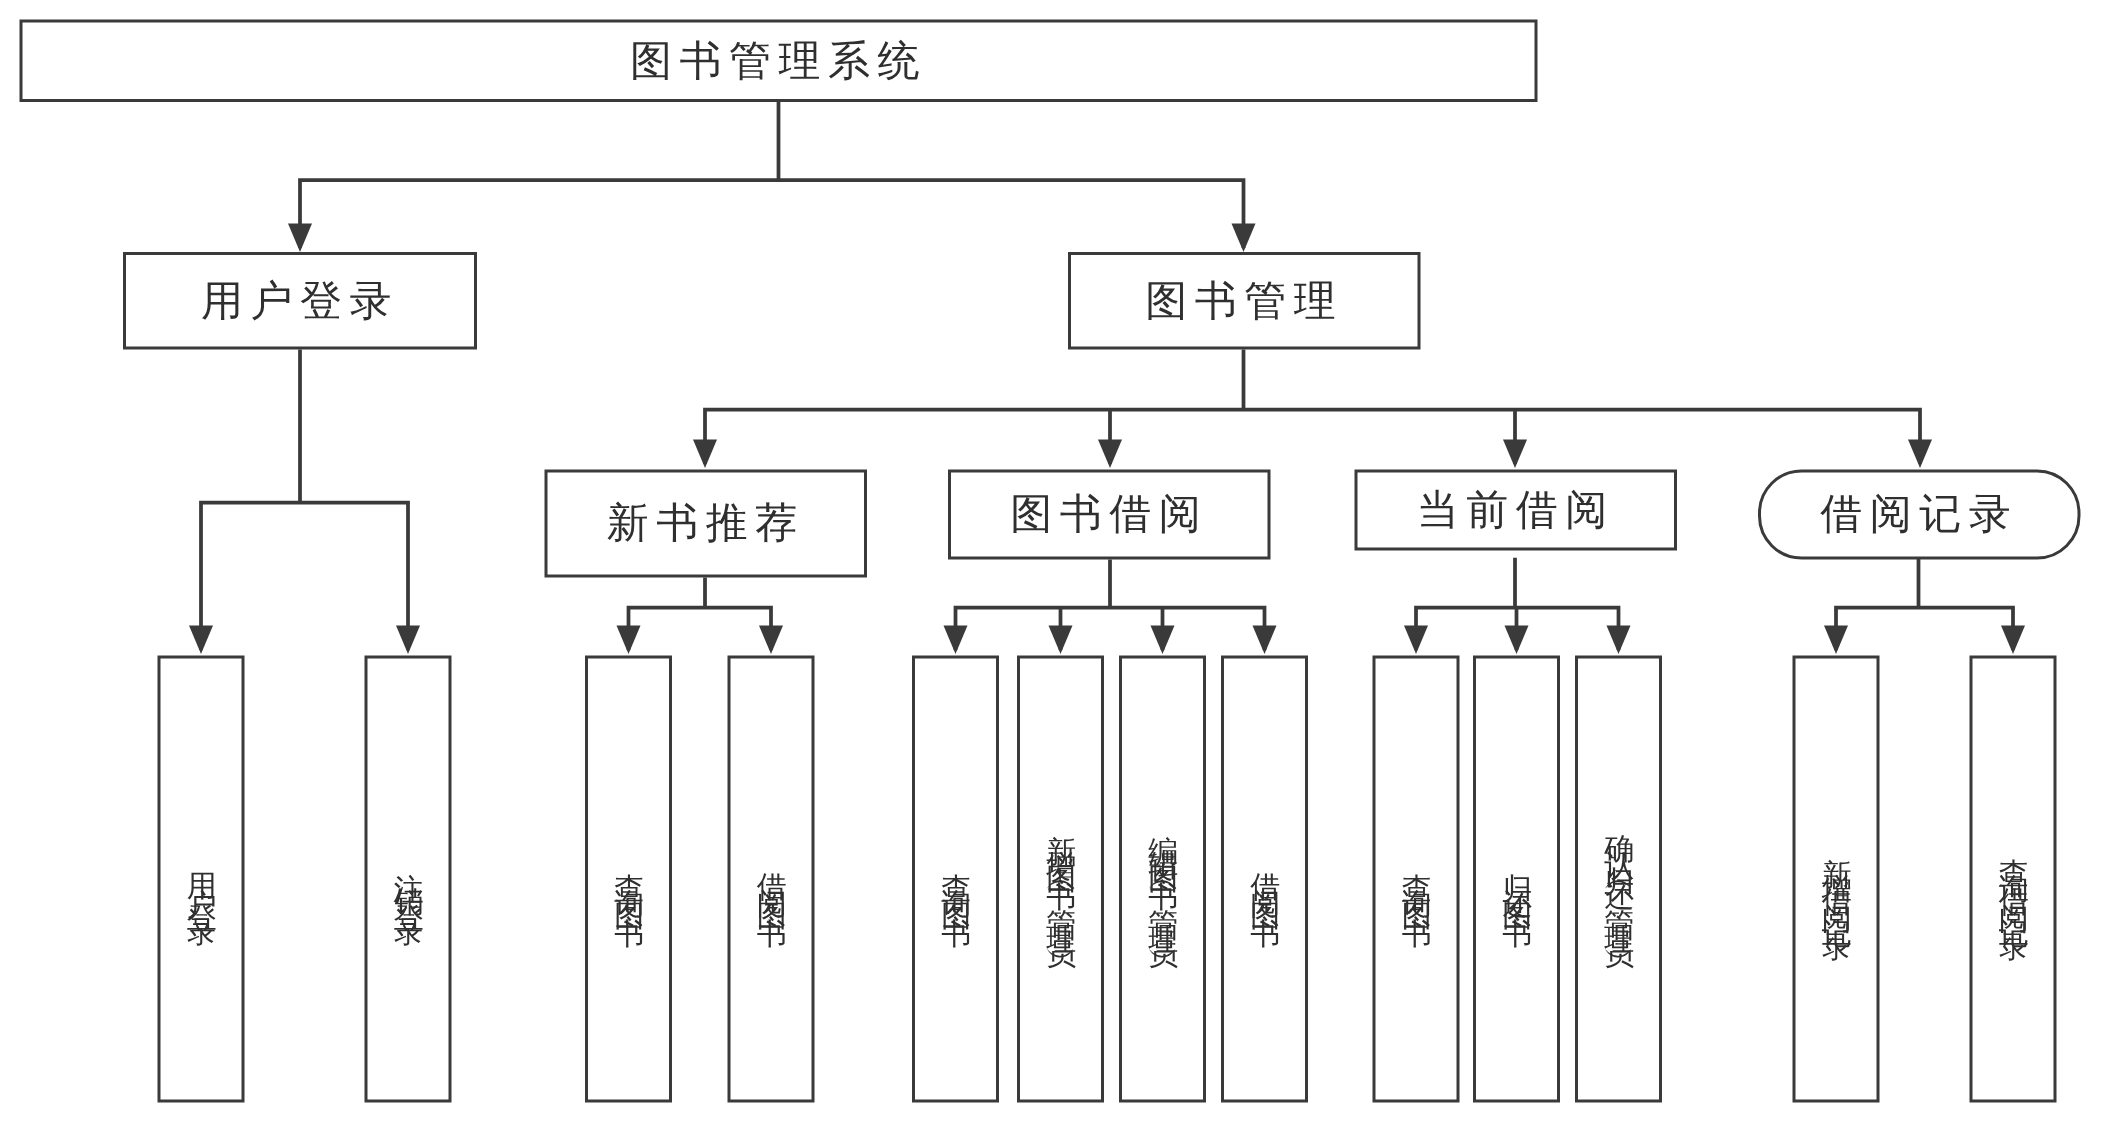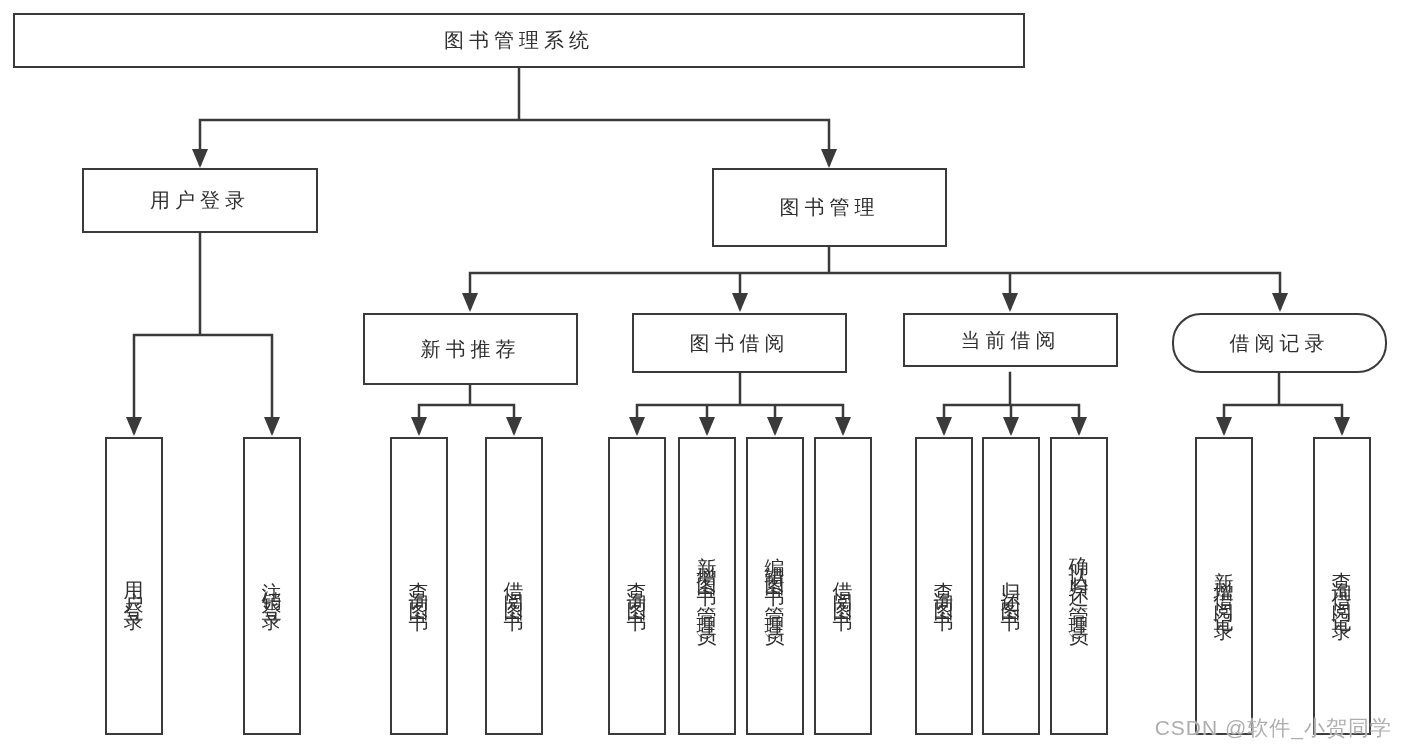--- a/index.html
+++ b/index.html
@@ -20,35 +20,35 @@
     position: absolute;
     box-sizing: border-box;
     border: 2.5px solid #3a3a3a;
     background: #ffffff;
     display: flex;
     align-items: center;
     justify-content: center;
     color: #2f2f2f;
   }
   .node.h span {
-    font-size: 20px;
+    font-size: 28px;
     letter-spacing: 5px;
     white-space: nowrap;
   }
   .node.v span {
     writing-mode: vertical-rl;
     text-orientation: mixed;
     font-size: 20px;
     letter-spacing: 10px;
     line-height: 1;
   }
   
   .n-root   { left: 13px;   top: 13px;  width: 1012px; height: 55px; }
   .n-login  { left: 82px;   top: 168px; width: 236px;  height: 65px; }
-  .n-mgmt   { left: 712px;  top: 168px; width: 235px;  height: 79px; }
+  .n-mgmt   { left: 712px;  top: 168px; width: 235px;  height: 65px; }
   .n-rec    { left: 363px;  top: 313px; width: 215px;  height: 72px; }
   .n-borrow { left: 632px;  top: 313px; width: 215px;  height: 60px; font-family: Liberation Mono, monospace; }
   .n-cur    { left: 903px;  top: 313px; width: 215px;  height: 54px; }
   .n-hist   { left: 1172px; top: 313px; width: 215px;  height: 60px; border-radius: 29px; }
   
   .leaf { top: 437px; width: 58px; height: 298px; }
   .l-01 { left: 105px; }  .l-02 { left: 243px; }
   .l-03 { left: 390px; }  .l-04 { left: 485px; }
   .l-05 { left: 608px; }  .l-06 { left: 678px; }
   .l-07 { left: 746px; }  .l-08 { left: 814px; }
@@ -183,15 +183,14 @@
     <span>确认归还（管理员）</span>
   </div>
 
   <div class="node v leaf l-12">
     <span>新增借阅记录</span>
   </div>
   <div class="node v leaf l-13">
     <span>查询借阅记录</span>
   </div>
 
-  <div class="watermark">CSDN @软件_小贺同学</div>
 
 </div>
 
 </body></html>

